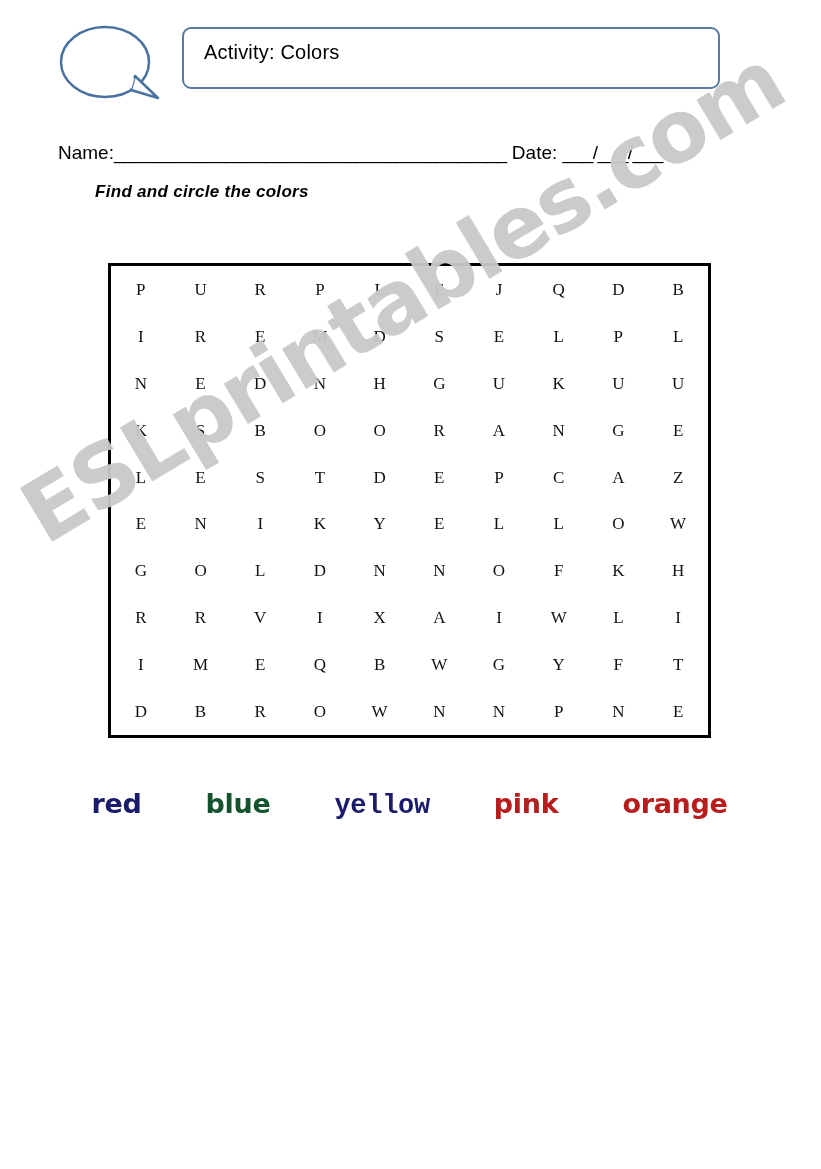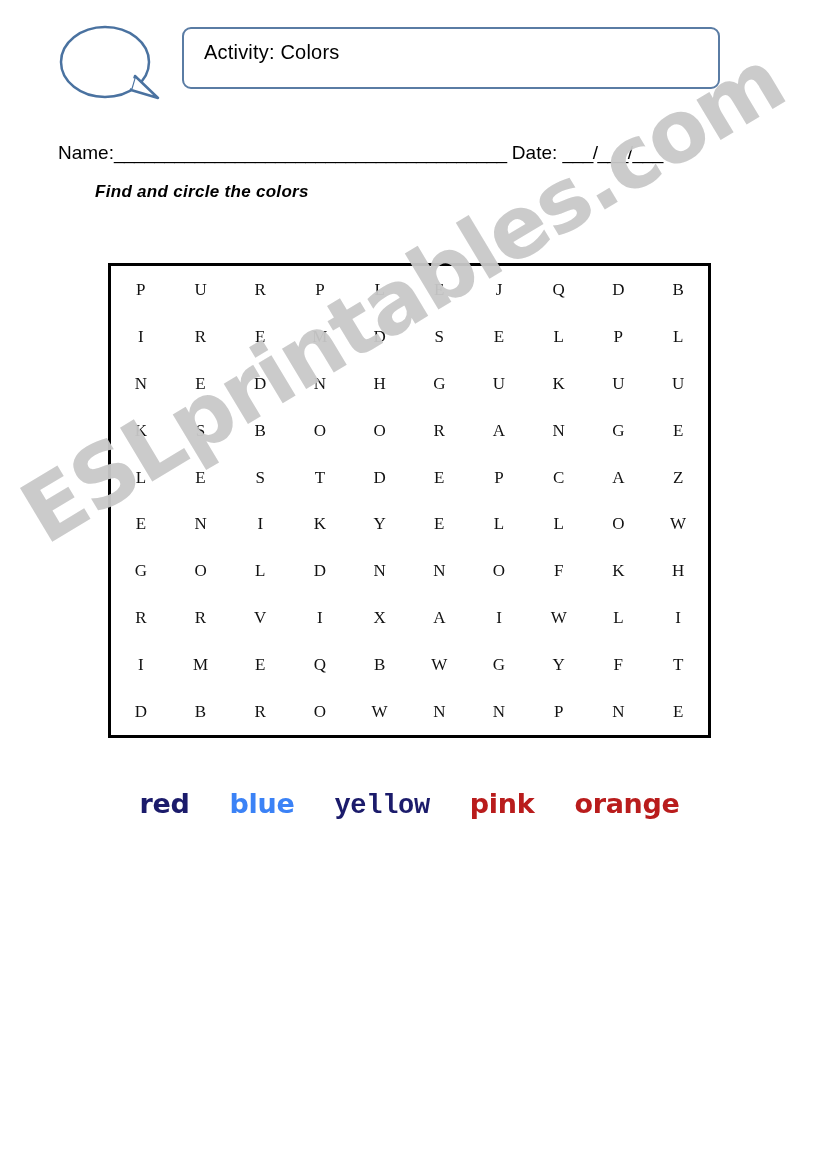--- a/index.html
+++ b/index.html
@@ -120,21 +120,21 @@
     top: 788px;
     width: 603px;
     text-align: center;
   }
   .word-row {
     display: flex;
     justify-content: center;
     align-items: baseline;
     white-space: nowrap;
   }
-  .word-row.row1 { gap: 40px; margin-bottom: 12px; }
+  .word-row.row1 { gap: 64px; margin-bottom: 12px; }
   .word-row.row2 { gap: 40px; }
   .word {
     font-family: "DejaVu Sans", sans-serif;
     font-weight: bold;
     font-size: 27px;
     color: #1b1b6b;
     letter-spacing: -0.3px;
   }
 
   
@@ -305,21 +305,21 @@
             <td>N</td>
             <td>E</td>
           </tr>
         </tbody>
     </table>
   </div>
 
   <div class="wordlist">
     <div class="word-row row1">
         <span class="word" style="color: rgb(27, 27, 107);">red</span>
-        <span class="word" style="color: #3b82f6;">blue</span>
+        <span class="word" style="color: #14532d;">blue</span>
         <span class="word" style="color: rgb(27, 27, 107); font-family: Liberation Mono, monospace;">yellow</span>
         <span class="word" style="color: #b91c1c;">pink</span>
         <span class="word" style="color: #b91c1c;">orange</span>
       </div>
   </div>
 
   <div class="watermark">
     <span class="watermark-text">ESLprintables.com</span>
   </div>
 

